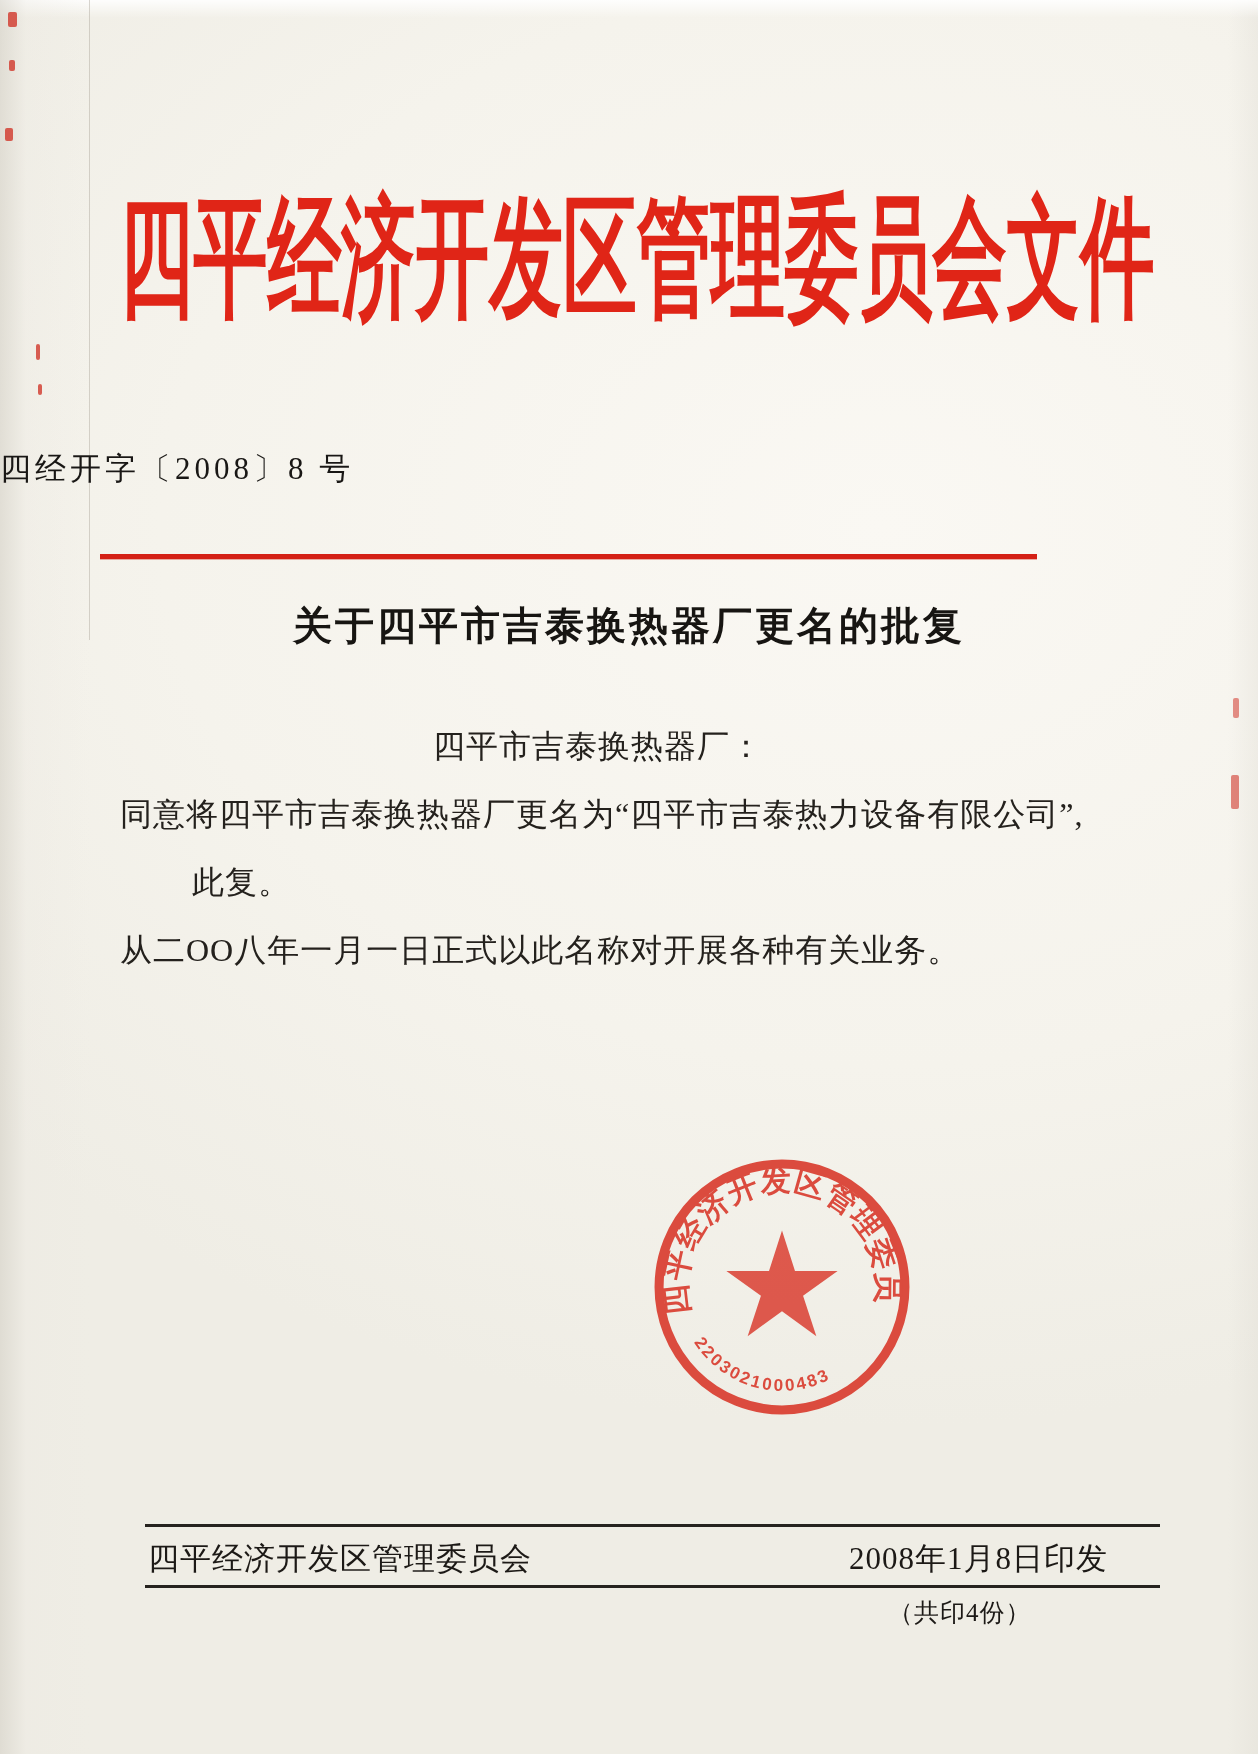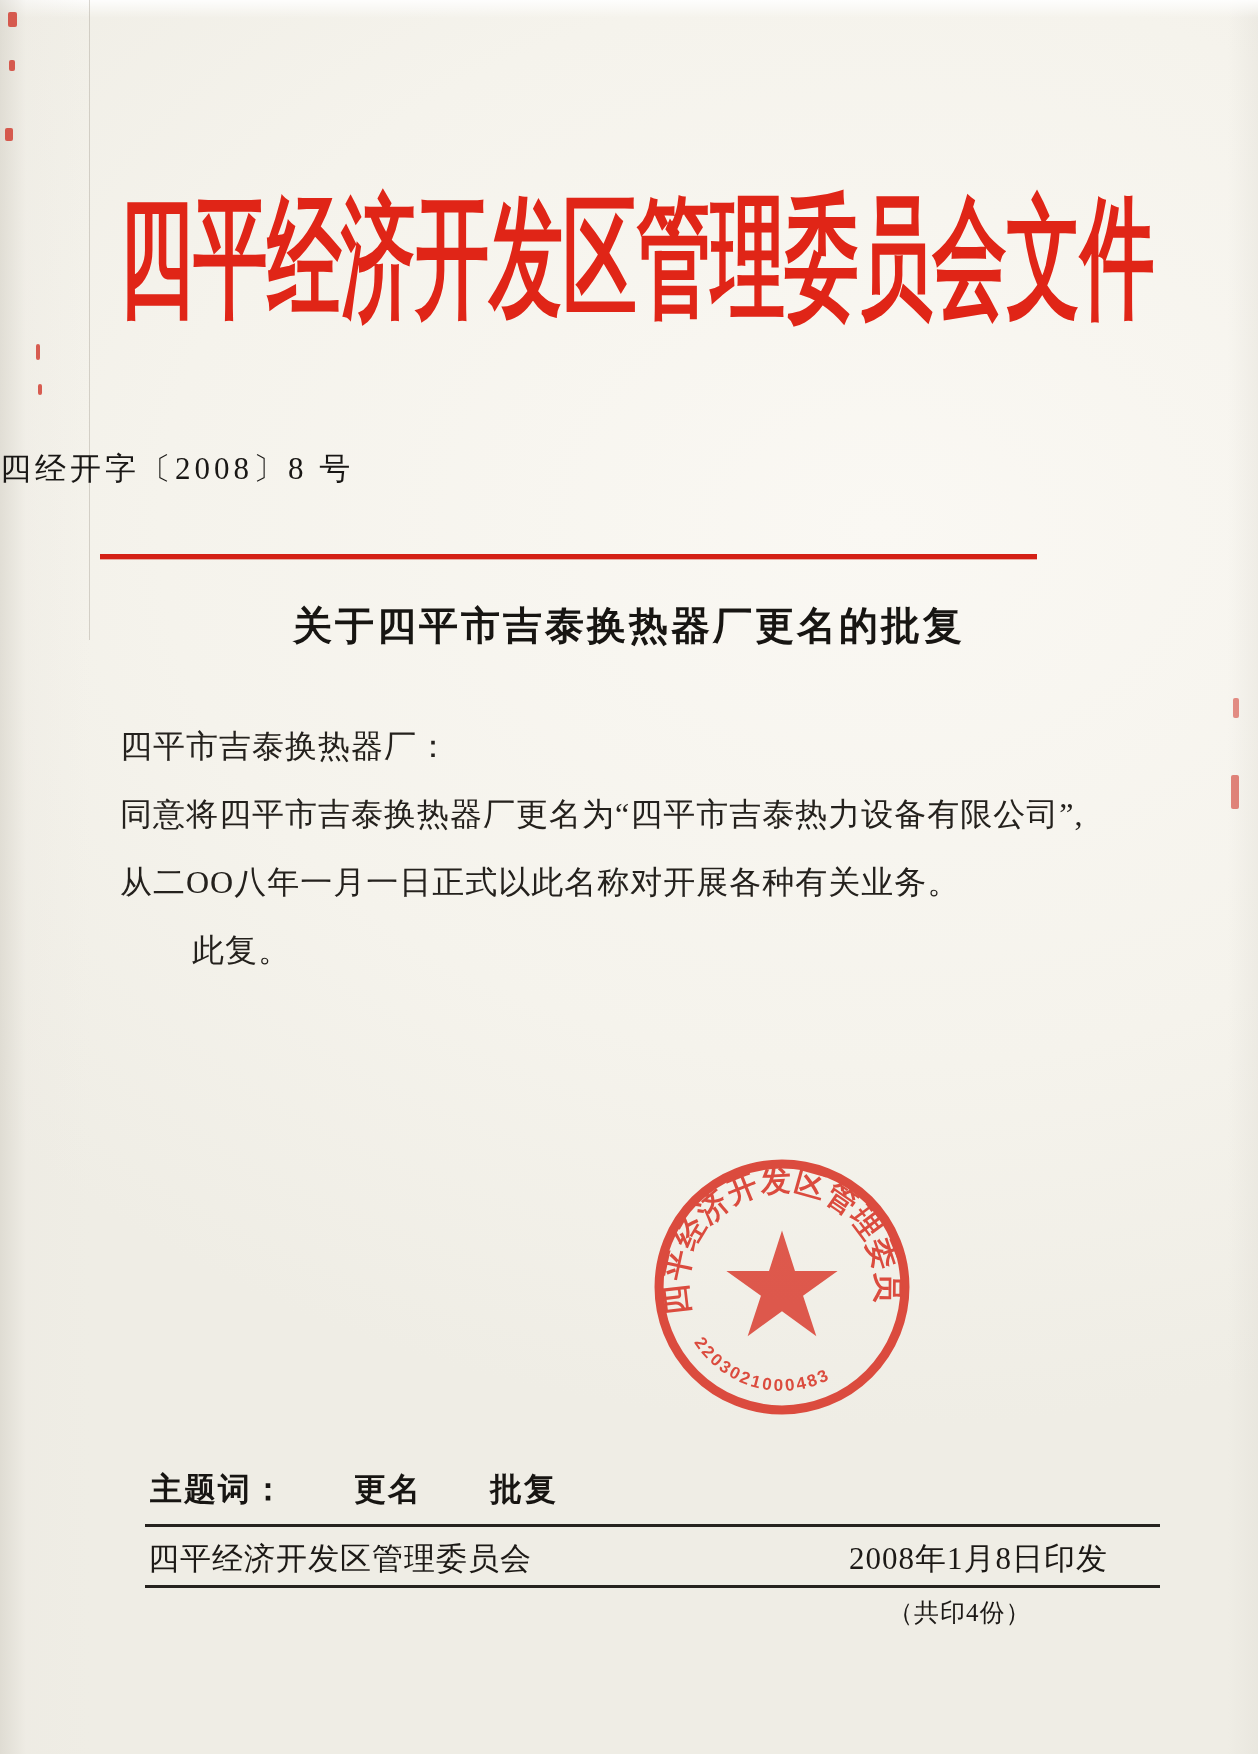--- a/index.html
+++ b/index.html
@@ -33,21 +33,21 @@
 
   .red-rule{position:absolute;top:554px;left:100px;width:937px;height:5px;background:#d42015;box-shadow:0 1px 0 rgba(212,32,21,.35);}
 
   .doc-title{
     position:absolute;top:599px;left:0;width:100%;
     text-align:center;font-size:39px;font-weight:bold;letter-spacing:3px;
     font-family:"Liberation Sans","DejaVu Sans",sans-serif;color:#171512;
   }
 
   .body-block{position:absolute;top:712px;left:120px;width:940px;font-size:32px;line-height:68px;color:#24211d;}
-  .salutation{margin-left:0;letter-spacing:1px;}
+  .salutation{margin-left:16px;letter-spacing:1px;text-align:center;}
   .bline{letter-spacing:1px;white-space:nowrap;}
   .bline.indent1{text-indent:36px;}
   .bline.indent2{text-indent:72px;}
 
   
   .issue-date{
     position:absolute;top:1300px;left:610px;z-index:3;
     font-size:36px;letter-spacing:5px;color:#14120f;white-space:nowrap;
   }
 
@@ -94,47 +94,42 @@
 
   <div class="doc-number">四经开字〔2008〕8 号</div>
 
   <div class="red-rule"></div>
 
   <div class="doc-title">关于四平市吉泰换热器厂更名的批复</div>
 
   <div class="body-block">
     <div class="salutation">四平市吉泰换热器厂：</div>
     <div class="bline">同意将四平市吉泰换热器厂更名为“四平市吉泰热力设备有限公司”,</div>
+    <div class="bline indent2">此复。</div>
     <div class="bline">从二OO八年一月一日正式以此名称对开展各种有关业务。</div>
-    <div class="bline indent2">此复。</div>
   </div>
 
 
   <div class="seal">
     <svg viewBox="0 0 260 260" xmlns="http://www.w3.org/2000/svg">
       <defs>
         <path id="arcTop" d="M 39.7 159.4 A 95 95 0 1 1 220.3 159.4" fill="none"></path>
         <path id="arcBottom" d="M 38.2 176.8 A 103 103 0 0 0 221.8 176.8" fill="none"></path>
       </defs>
       <circle cx="130" cy="130" r="122" fill="none" stroke="#d93a2c" stroke-width="9"></circle>
       <polygon points="130,74 142.9,114.2 185.2,114.1 150.9,138.8 164.1,178.9 130,154 95.9,178.9 109.1,138.8 74.8,114.1 117.1,114.2" fill="#d93a2c" fill-opacity=".92"></polygon>
       <text font-family="'Liberation Sans','DejaVu Sans',sans-serif" font-weight="bold" font-size="30" fill="#d93a2c" letter-spacing="1">
         <textPath href="#arcTop" startOffset="1%">四平经济开发区管理委员会</textPath>
       </text>
       <text font-family="'Liberation Sans','DejaVu Sans',sans-serif" font-weight="bold" font-size="17" fill="#d93a2c" letter-spacing="2.5">
         <textPath href="#arcBottom" startOffset="4%">2203021000483</textPath>
       </text>
     </svg>
   </div>
 
-  <div class="subject-row">
-    <span>主题词：</span>
-    <span>更名</span>
-    <span>批复</span>
-  </div>
 
   <div class="hrule rule-1"></div>
 
   <div class="footer-row">
     <span>四平经济开发区管理委员会</span>
     <span>2008年1月8日印发</span>
   </div>
 
   <div class="hrule rule-2"></div>
 

